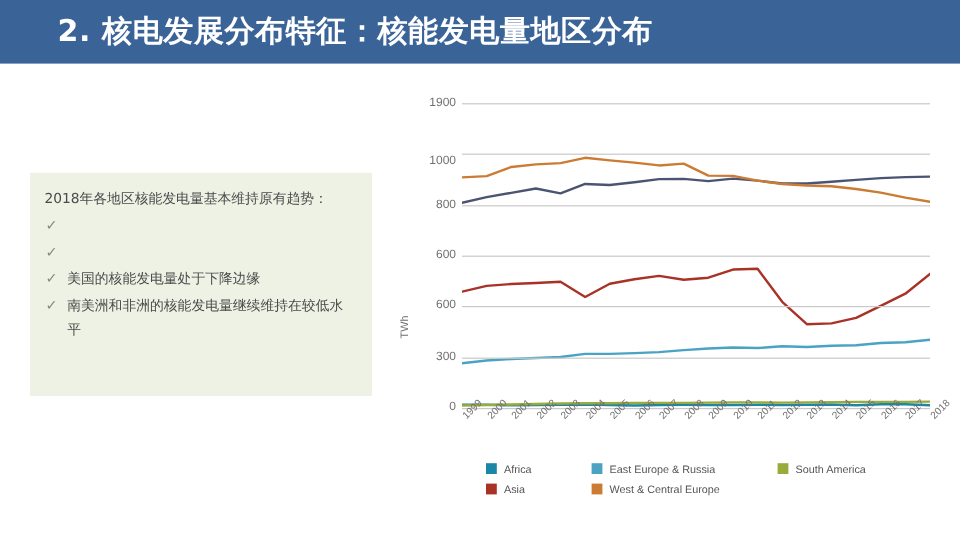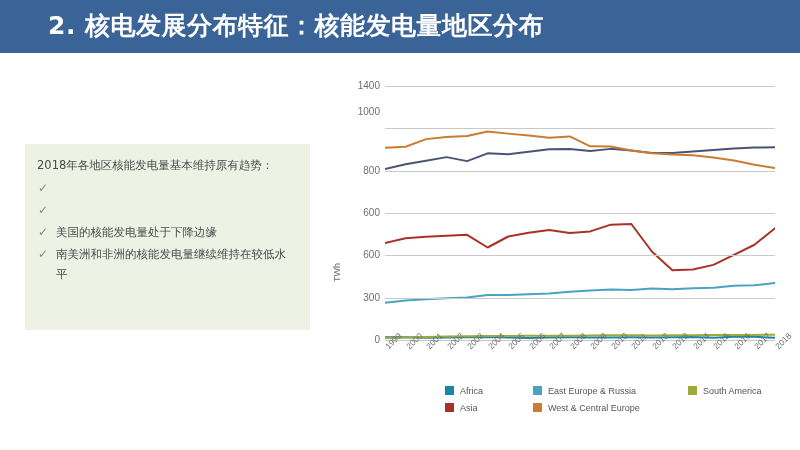--- a/index.html
+++ b/index.html
@@ -63,21 +63,21 @@
     position:absolute;font-size:8.5px;color:#6f6f6f;white-space:nowrap;
     transform:rotate(-45deg);transform-origin:left top;
   }
 
   
   #legend{
     position:absolute;left:75px;top:296px;width:380px;
     display:grid;grid-template-columns:88px 155px 140px;
     grid-auto-rows:17px;align-items:center;
   }
-  .legend-item{display:flex;align-items:center;margin-left:40px;}
+  .legend-item{display:flex;align-items:center;}
   .swatch{width:9px;height:9px;flex:0 0 9px;margin-right:6px;}
   .legend-label{font-size:9px;color:#555;white-space:nowrap;}
 </style>
 </head>
 <body>
 
 <div id="slide">
 
   <div id="header-bar"></div>
   <div id="header-title">2. 核电发展分布特征：核能发电量地区分布</div>
@@ -103,22 +103,22 @@
   </div>
 
   <div id="chart-wrap">
     <div id="ylabel">TWh</div>
     <div id="ytick-holder">
         <div class="ytick" style="top: 248px;">0</div>
         <div class="ytick" style="top: 205.667px;">300</div>
         <div class="ytick" style="top: 163.333px;">600</div>
         <div class="ytick" style="top: 121px;">600</div>
         <div class="ytick" style="top: 78.6667px;">800</div>
-        <div class="ytick" style="top: 20px;">1000</div>
-        <div class="ytick" style="top: -6px;">1400</div>
+        <div class="ytick" style="top: 43px;">1000</div>
+        <div class="ytick" style="top: -6px;">1900</div>
       </div>
     <div id="plot">
       <svg id="plot-svg" width="390" height="254" viewBox="0 0 390 254">
           <polyline points="0.00,251.25 20.53,251.25 41.05,251.67 61.58,251.46 82.11,251.25 102.63,251.04 123.16,251.46 143.68,251.88 164.21,251.46 184.74,251.25 205.26,251.46 225.79,251.46 246.32,251.25 266.84,251.46 287.37,251.25 307.89,251.04 328.42,251.67 348.95,250.82 369.47,250.82 390.00,251.67" fill="none" stroke="#1b87a8" stroke-width="2" stroke-linejoin="round" stroke-linecap="round"></polyline>
           <polyline points="0.00,157.06 20.53,152.19 41.05,150.71 61.58,149.86 82.11,148.80 102.63,161.50 123.16,150.50 143.68,146.69 164.21,143.93 184.74,147.11 205.26,145.42 225.79,138.64 246.32,138.01 266.84,165.52 287.37,184.15 307.89,183.51 328.42,178.86 348.95,168.91 369.47,158.75 390.00,142.24" fill="none" stroke="#a93226" stroke-width="2" stroke-linejoin="round" stroke-linecap="round"></polyline>
           <polyline points="0.00,216.75 20.53,214.42 41.05,213.15 61.58,212.30 82.11,211.45 102.63,208.91 123.16,208.91 143.68,208.28 164.21,207.43 184.74,205.74 205.26,204.47 225.79,203.62 246.32,204.05 266.84,202.56 287.37,203.20 307.89,202.14 328.42,201.72 348.95,199.81 369.47,199.18 390.00,197.06" fill="none" stroke="#4ba3c3" stroke-width="2" stroke-linejoin="round" stroke-linecap="round"></polyline>
           <polyline points="0.00,82.97 20.53,78.32 41.05,74.72 61.58,71.12 82.11,75.14 102.63,67.31 123.16,68.16 143.68,65.83 164.21,63.29 184.74,63.08 205.26,64.98 225.79,62.87 246.32,64.56 266.84,66.89 287.37,66.89 307.89,65.41 328.42,63.92 348.95,62.44 369.47,61.59 390.00,61.17" fill="none" stroke="#4b5573" stroke-width="2" stroke-linejoin="round" stroke-linecap="round"></polyline>
           <polyline points="0.00,251.88 20.53,251.46 41.05,251.04 61.58,250.61 82.11,250.19 102.63,249.98 123.16,249.98 143.68,249.77 164.21,249.77 184.74,249.77 205.26,249.56 225.79,249.34 246.32,249.34 266.84,249.56 287.37,249.34 307.89,249.13 328.42,248.92 348.95,248.92 369.47,248.92 390.00,248.71" fill="none" stroke="#9aab3a" stroke-width="2" stroke-linejoin="round" stroke-linecap="round"></polyline>
           <polyline points="0.00,61.81 20.53,60.75 41.05,53.13 61.58,51.01 82.11,49.95 102.63,45.51 123.16,47.63 143.68,49.53 164.21,51.86 184.74,50.38 205.26,60.33 225.79,60.54 246.32,64.56 266.84,67.31 287.37,68.58 307.89,69.22 328.42,71.54 348.95,74.51 369.47,78.74 390.00,82.13" fill="none" stroke="#cb7b32" stroke-width="2" stroke-linejoin="round" stroke-linecap="round"></polyline>
         </svg>

